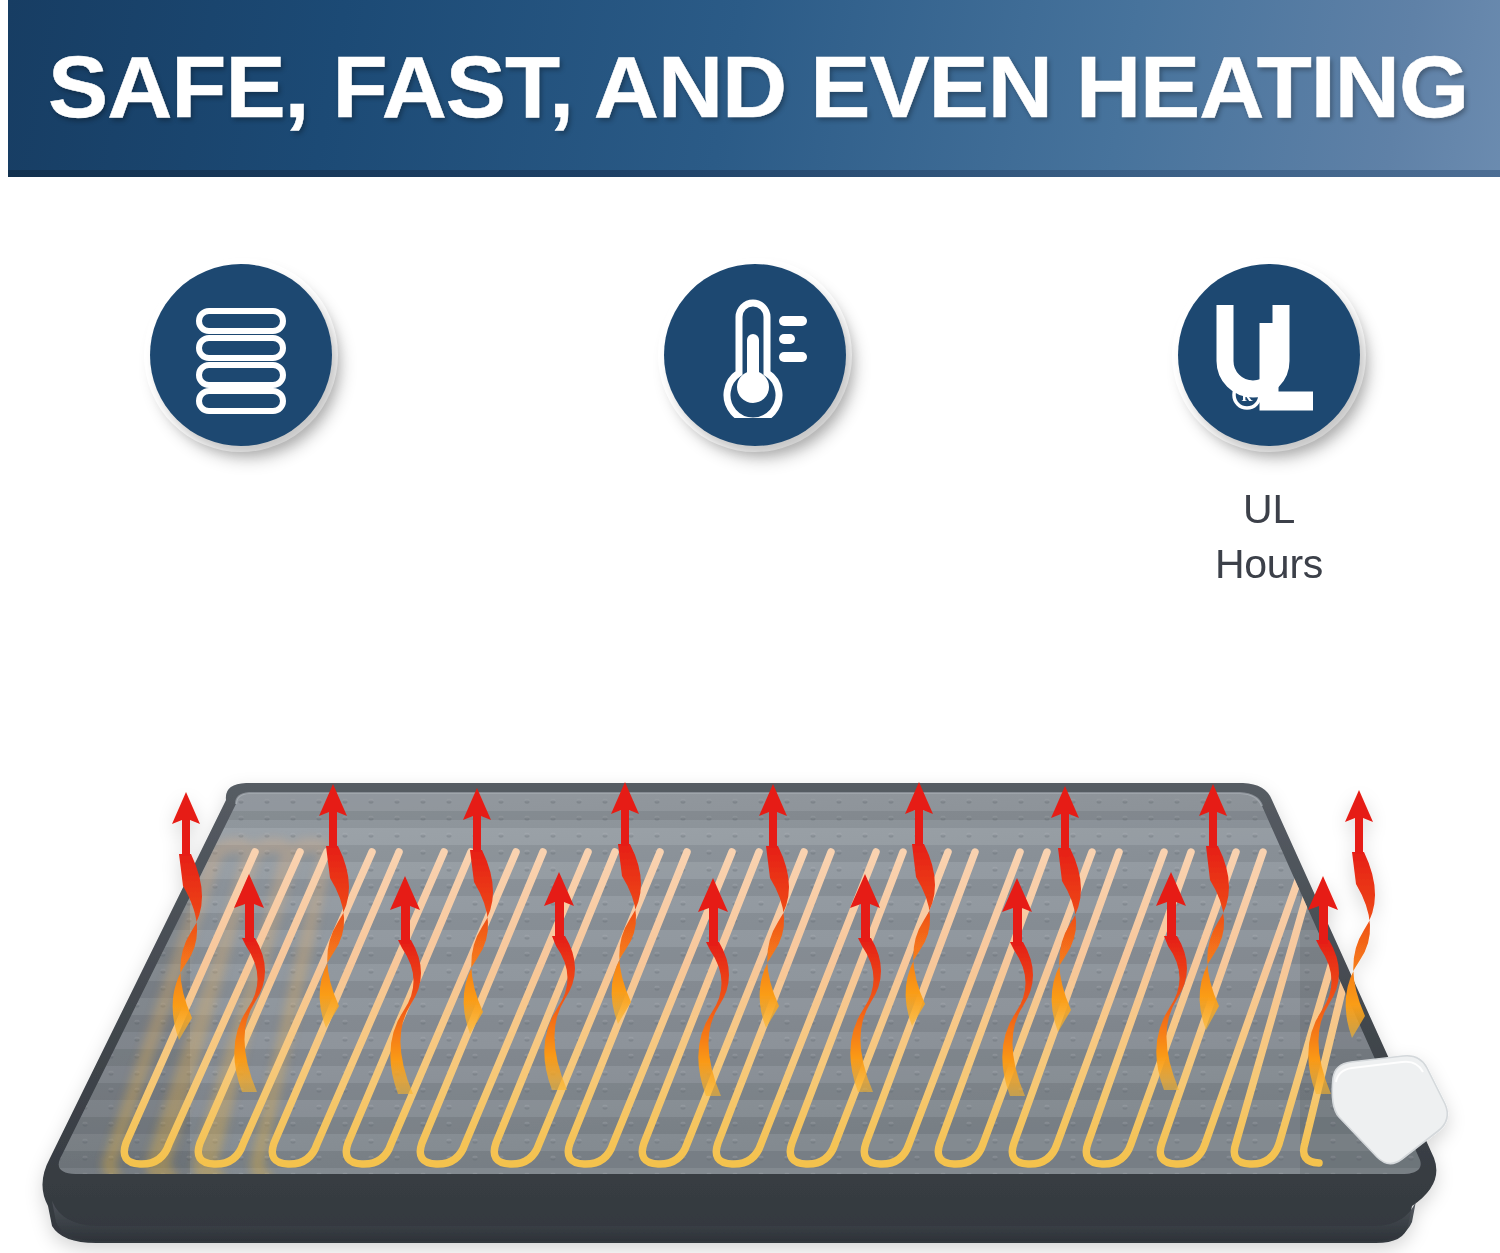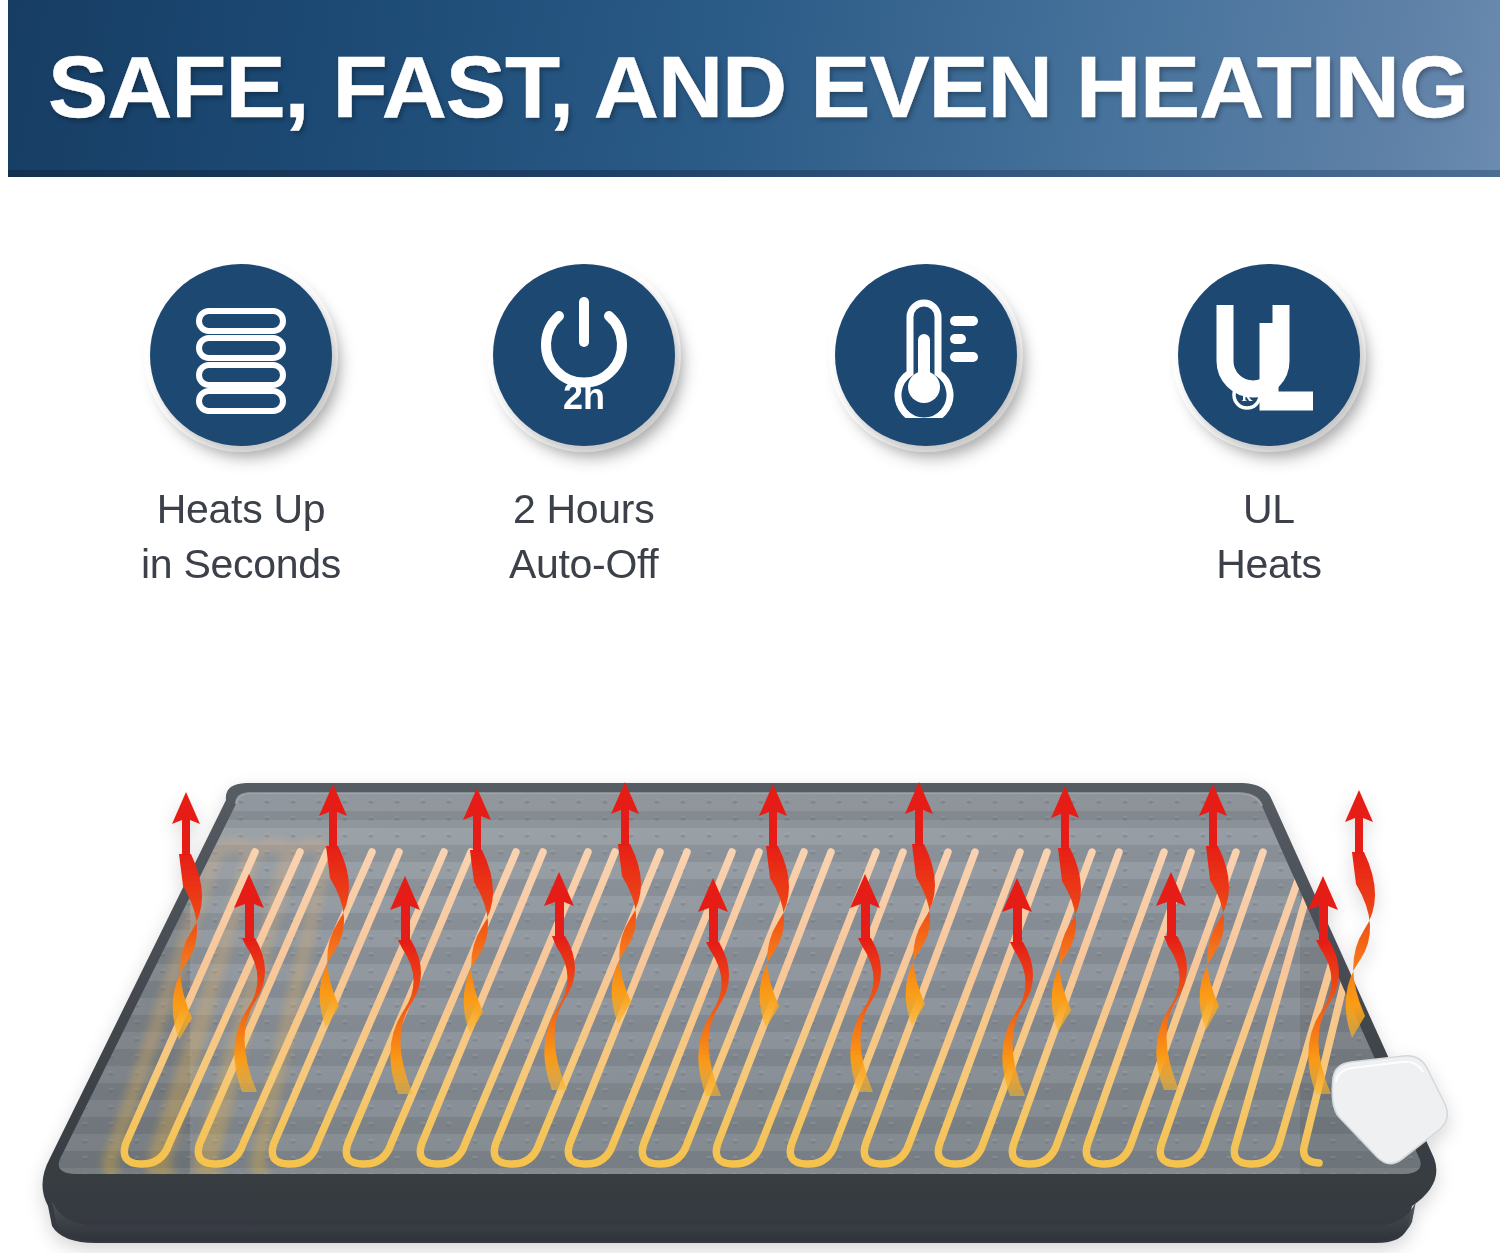--- a/index.html
+++ b/index.html
@@ -141,40 +141,22 @@
           <svg width="120" height="120" viewBox="0 0 120 120" aria-hidden="true">
             <g fill="none" stroke="#ffffff" stroke-width="6">
               <rect x="18" y="16" width="84" height="20" rx="10"></rect>
               <rect x="18" y="43" width="84" height="20" rx="10"></rect>
               <rect x="18" y="70" width="84" height="20" rx="10"></rect>
               <rect x="18" y="96" width="84" height="20" rx="10"></rect>
             </g>
           </svg>
         </div>
       </div>
-      <div class="feature-label">Heats Up
-in Seconds</div>
     </div>
 
-    <div class="feature">
-      <div class="icon-wrap">
-        <div class="icon-circle">
-          <svg width="130" height="130" viewBox="0 0 130 130" aria-hidden="true">
-
-            <path d="M40 26 A38 38 0 1 0 90 26" fill="none" stroke="#ffffff" stroke-width="10" stroke-linecap="round"></path>
-
-            <line x1="65" y1="12" x2="65" y2="52" stroke="#ffffff" stroke-width="10" stroke-linecap="round"></line>
-
-            <text x="65" y="119" text-anchor="middle" font-family="Liberation Sans, sans-serif" font-size="36" font-weight="bold" fill="#ffffff">2h</text>
-          </svg>
-        </div>
-      </div>
-      <div class="feature-label">2 Hours
-Auto-Off</div>
-    </div>
 
     <div class="feature">
       <div class="icon-wrap">
         <div class="icon-circle">
           <svg width="126" height="126" viewBox="0 0 126 126" aria-hidden="true">
 
             <path d="M47 25 a14 14 0 0 1 28 0 v56 a26 26 0 1 1 -28 0 z" fill="none" stroke="#ffffff" stroke-width="7"></path>
 
             <circle cx="61" cy="95" r="16" fill="#ffffff"></circle>
             <rect x="55" y="42" width="12" height="52" rx="6" fill="#ffffff"></rect>
@@ -195,21 +177,21 @@
             <path d="M26 20 v56 a28 28 0 0 0 56 0 v-56" fill="none" stroke="#ffffff" stroke-width="17" stroke-linecap="butt"></path>
 
             <path d="M70 38 v78 h44" fill="none" stroke="#ffffff" stroke-width="19" stroke-linecap="butt"></path>
 
             <circle cx="48" cy="110" r="13" fill="none" stroke="#ffffff" stroke-width="3.5"></circle>
             <text x="48" y="116" text-anchor="middle" font-family="Liberation Serif, serif" font-size="15" font-weight="bold" fill="#ffffff">R</text>
           </svg>
         </div>
       </div>
       <div class="feature-label">UL
-Heats</div>
+Hours</div>
     </div>
 
   </div>
 
   <div id="pad-stage">
     <svg viewBox="0 0 1500 493" xmlns="http://www.w3.org/2000/svg">
       <defs>
 
         <linearGradient id="padSurface" x1="0" y1="0" x2="0.25" y2="1">
           <stop offset="0%" stop-color="#9aa1a8"></stop>

